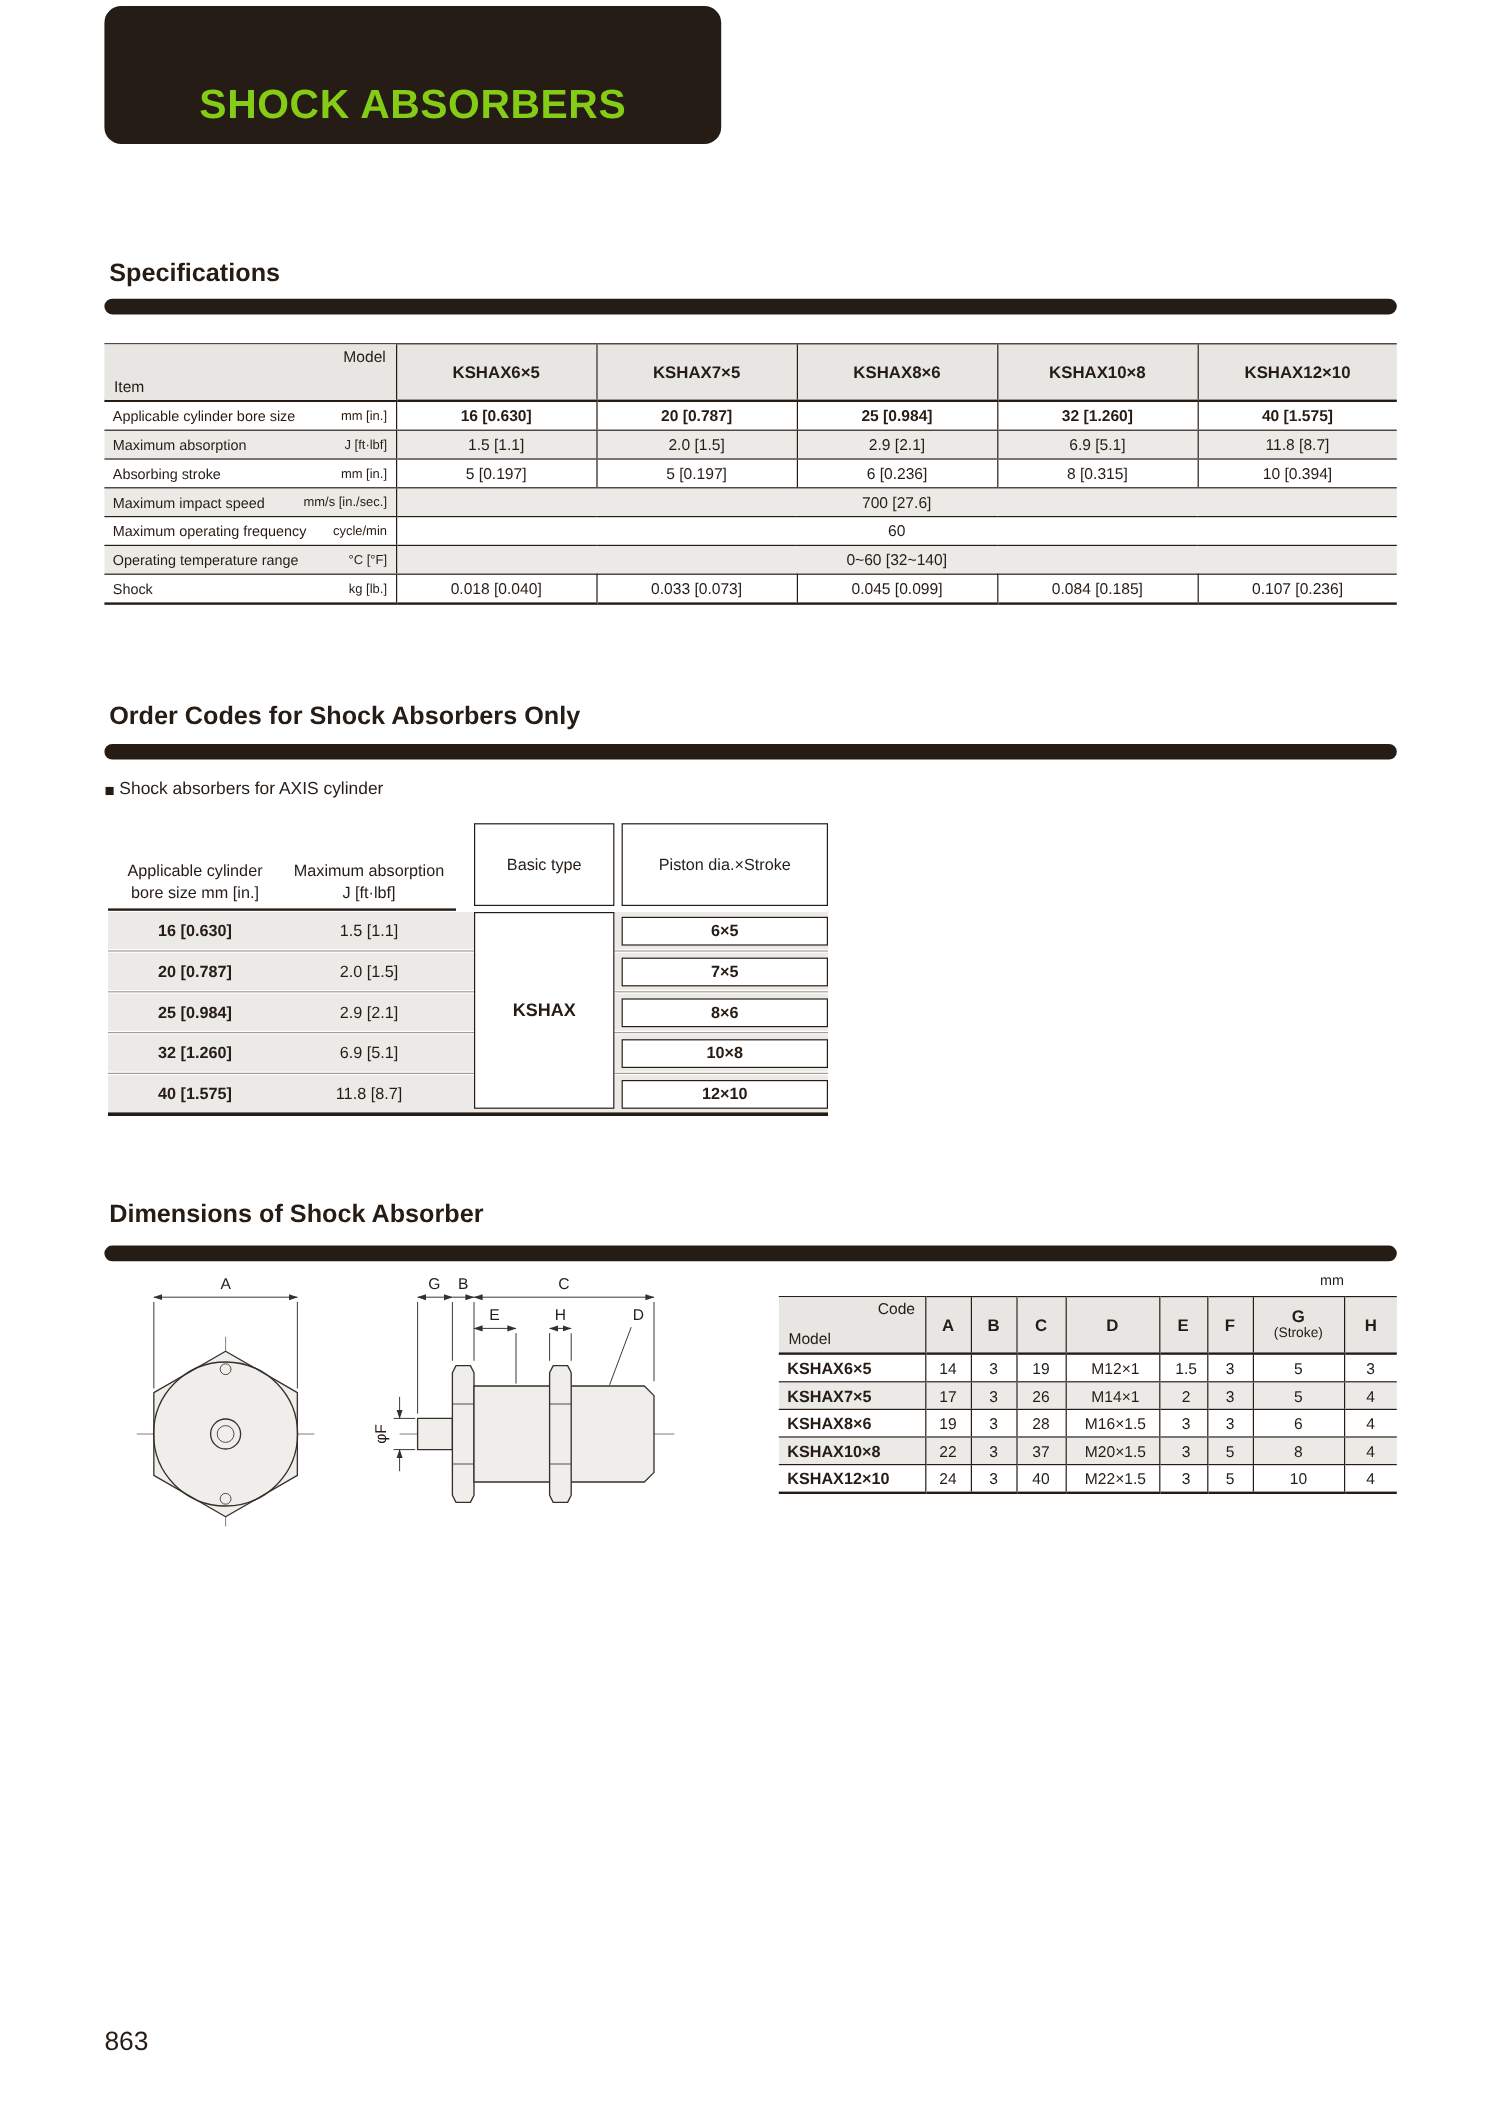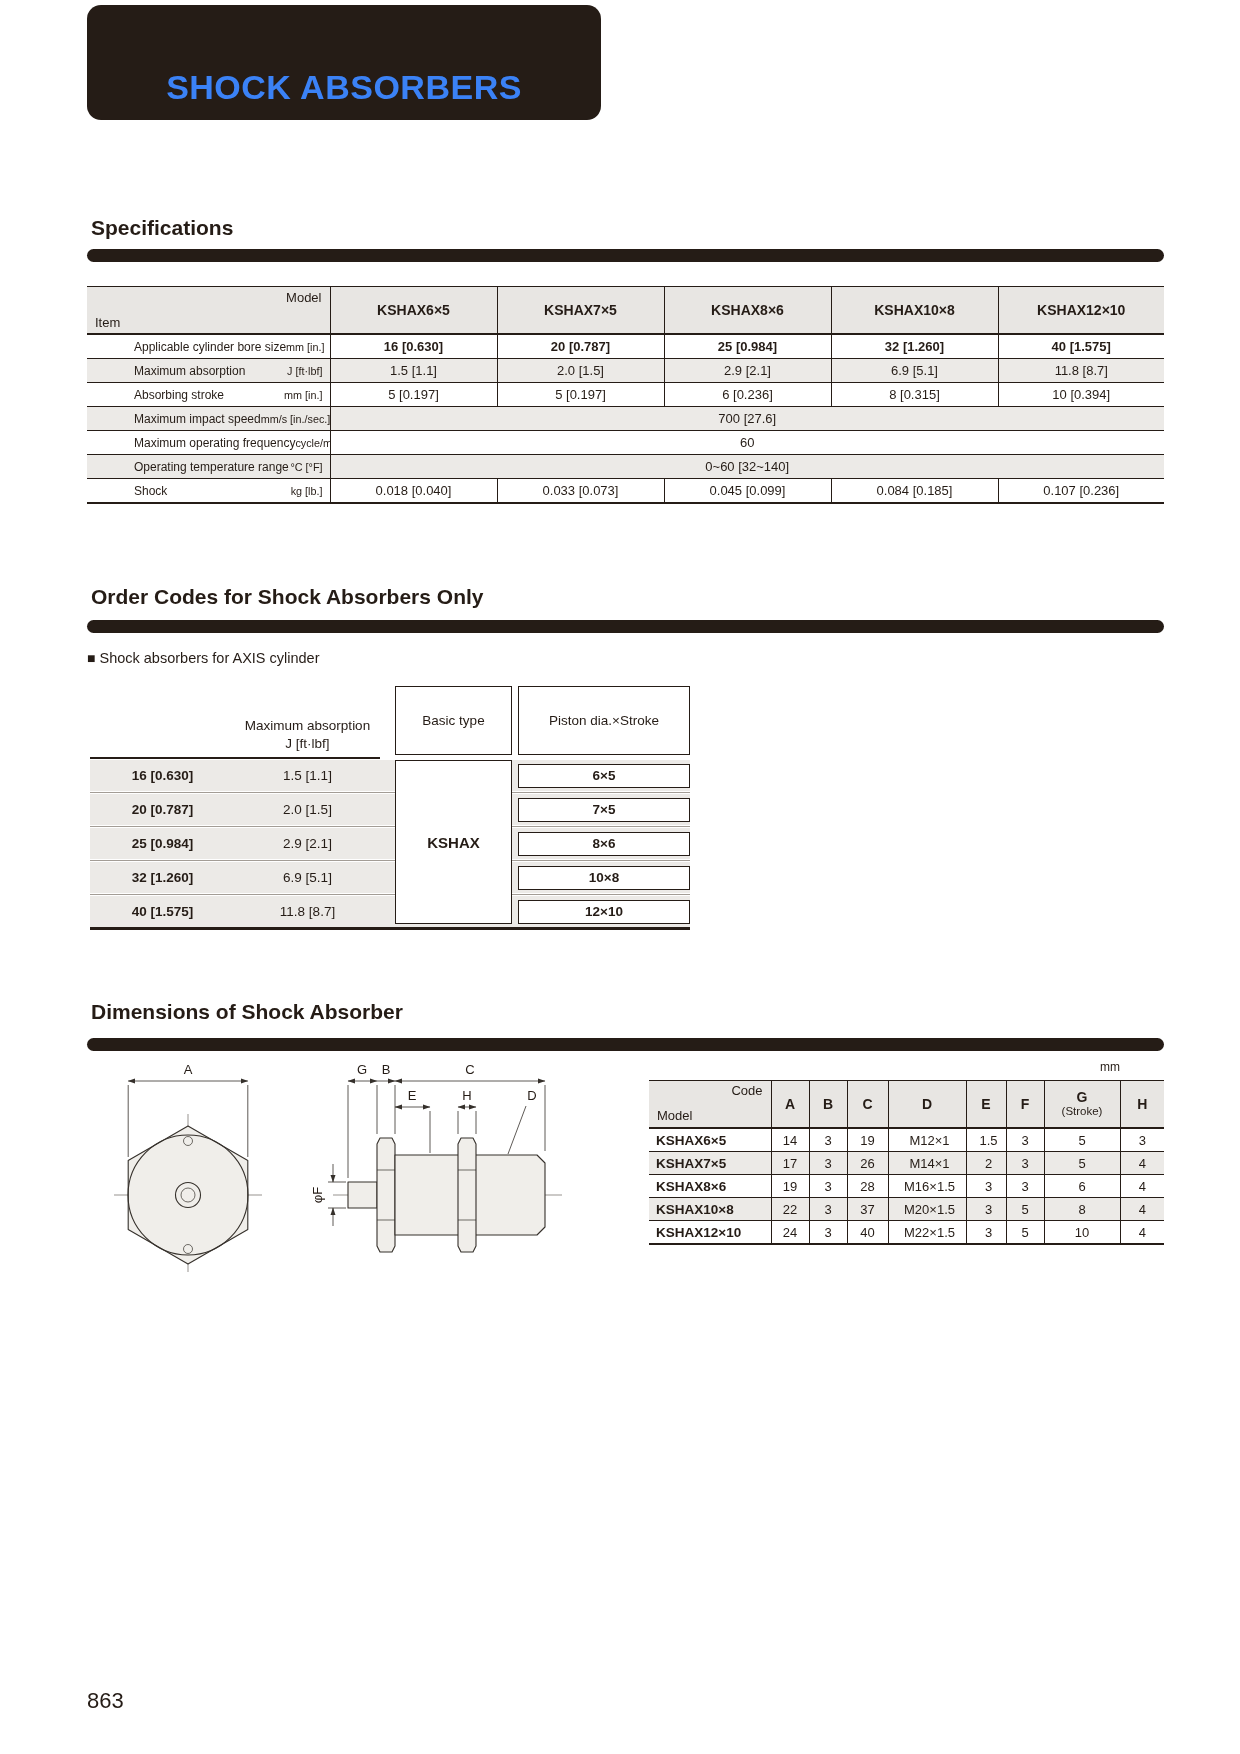--- a/index.html
+++ b/index.html
@@ -9,21 +9,21 @@
     --head-gray:#e8e6e3;
   }
   html,body{margin:0;padding:0;background:#fff;}
   .page{position:relative;width:1240px;height:1754px;background:#fff;overflow:hidden;
         font-family:"Liberation Sans","DejaVu Sans",sans-serif;color:var(--ink);}
 
   
   .title-box{position:absolute;left:87px;top:5px;width:514px;height:115px;background:var(--ink);
              border-radius:14px;display:flex;align-items:flex-end;justify-content:center;
              padding-bottom:13px;box-sizing:border-box;}
-  .title-box .title{color:#3b82f6;font-size:34px;font-weight:bold;letter-spacing:.5px;}
+  .title-box .title{color:#84cc16;font-size:34px;font-weight:bold;letter-spacing:.5px;}
   .subtitle-box{position:absolute;left:87px;top:129px;width:514px;height:68px;background:var(--panel-gray);
                 display:flex;flex-direction:column;align-items:center;justify-content:center;
                 font-size:20px;font-weight:bold;line-height:1.3;}
 
   
   .sec-head{position:absolute;left:91px;margin:0;font-size:21px;font-weight:bold;}
   .bar{position:absolute;left:87px;width:1077px;height:13px;background:var(--ink);border-radius:7px;}
   #spec-head{top:216px;} #bar1{top:249px;}
   #order-head{top:585px;} #bar2{top:620px;}
   #dims-head{top:1000px;} #bar3{top:1038px;}
@@ -42,21 +42,21 @@
   th.corner{position:relative;background:
       linear-gradient(to bottom right,transparent calc(50% - .6px),var(--ink) calc(50% - .6px),
                       var(--ink) calc(50% + .6px),transparent calc(50% + .6px)),var(--head-gray);}
   th.corner .ct{position:absolute;top:3px;right:8px;font-size:13px;font-weight:normal;}
   th.corner .cb{position:absolute;bottom:3px;left:8px;font-size:13px;font-weight:normal;}
 
   #spec-table{left:87px;top:286px;width:1077px;}
   #spec-table thead th{height:46px;}
   #spec-table tbody td{height:23px;}
   #spec-table td.lbl .lbl-flex{display:flex;justify-content:space-between;align-items:center;padding:0 7px;}
-  #spec-table td.lbl .l{font-size:12px;margin-left:40px;}
+  #spec-table td.lbl .l{font-size:12px;}
   #spec-table td.lbl .u{font-size:10.8px;text-align:right;}
   #spec-table tr.boldvals td:not(.lbl){font-weight:bold;}
 
   #dims-table{left:649px;top:1080px;width:515px;}
   #dims-table thead th{height:46px;line-height:1.15;}
   #dims-table thead th .sub{font-size:11.5px;font-weight:normal;}
   #dims-table tbody td{height:22px;}
   #dims-table td.model{text-align:left;padding-left:7px;font-weight:bold;font-size:13.5px;}
   #dims-table td.la{text-align:center;padding-left:5px;}
   #mm-note{position:absolute;left:1100px;top:1060px;width:64px;text-align:left;font-size:12px;}
@@ -212,20 +212,24 @@
     </table>
 
   <h2 class="sec-head" id="order-head">Order Codes for Shock Absorbers Only</h2>
   <div class="bar" id="bar2"></div>
   <div class="note">
     <span class="sq">■</span>
     <span>Shock absorbers for AXIS cylinder</span>
   </div>
 
   <div id="order-table">
+    <div class="oc-h" id="oc-h1">
+      <div>Applicable cylinder</div>
+      <div>bore size mm [in.]</div>
+    </div>
     <div class="oc-h" id="oc-h2">
       <div>Maximum absorption</div>
       <div>J [ft·lbf]</div>
     </div>
     <div class="oc-box" id="oc-basic-head">Basic type</div>
     <div class="oc-box" id="oc-piston-head">Piston dia.×Stroke</div>
     <div id="oc-topline"></div>
     <div id="oc-rows">
         <div class="oc-band">
           <div class="oc-bore">16 [0.630]</div>

